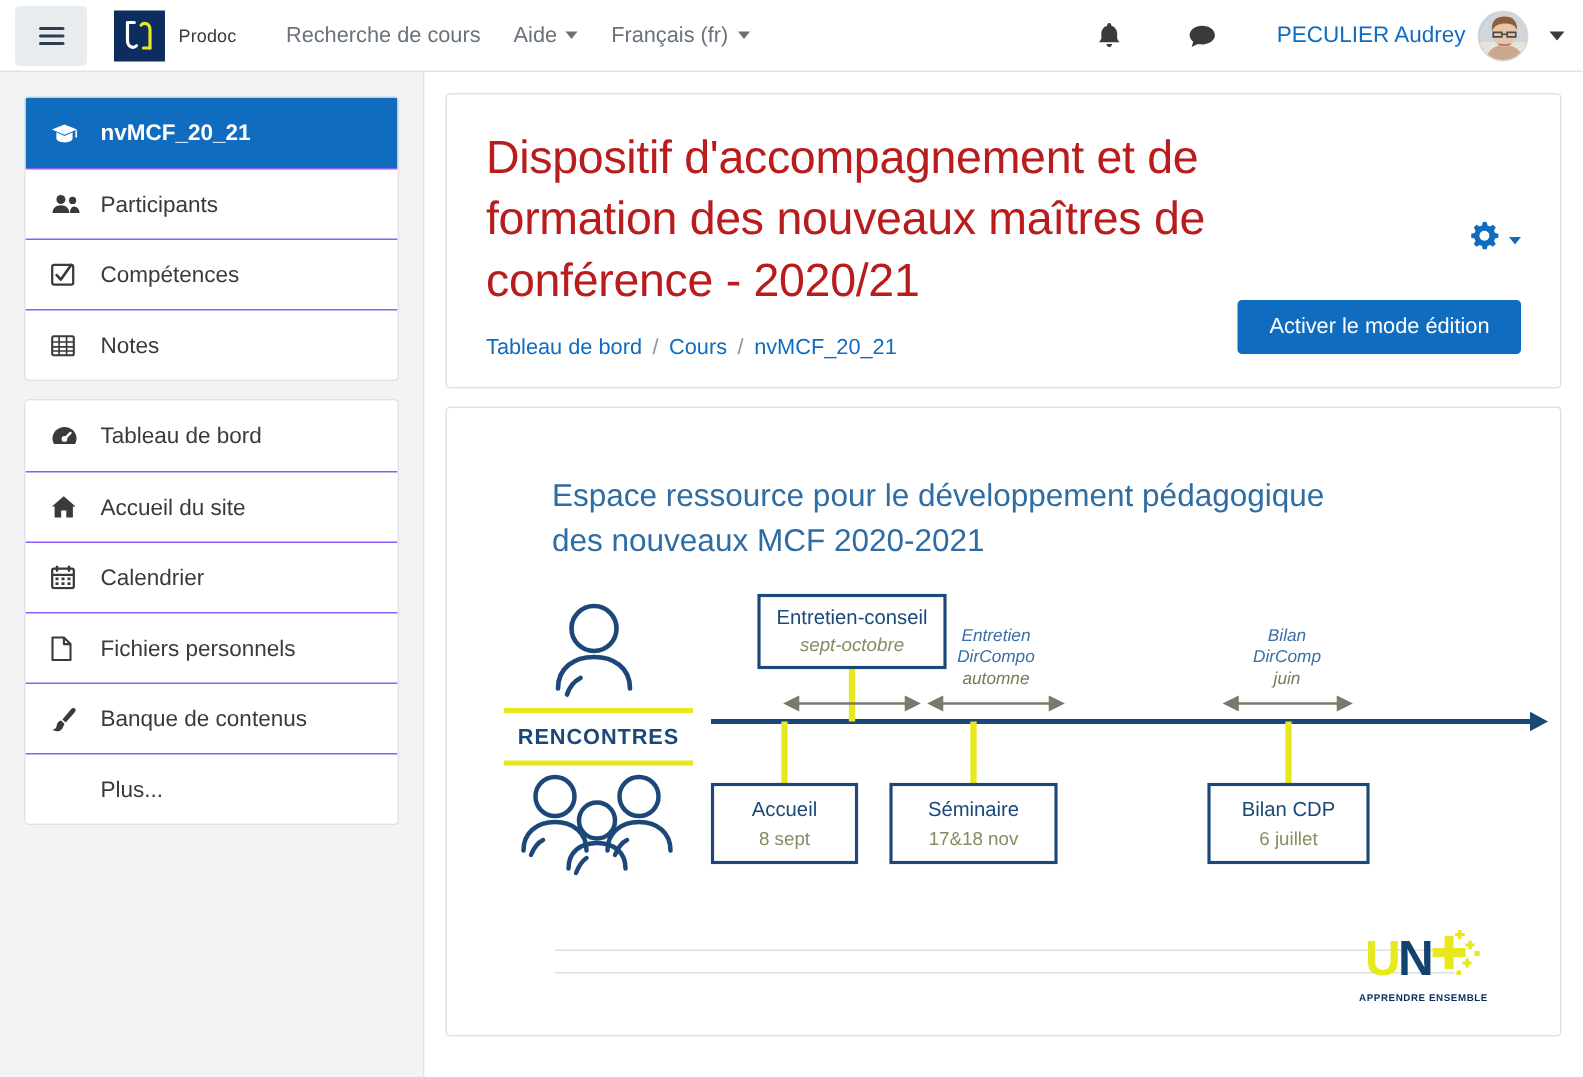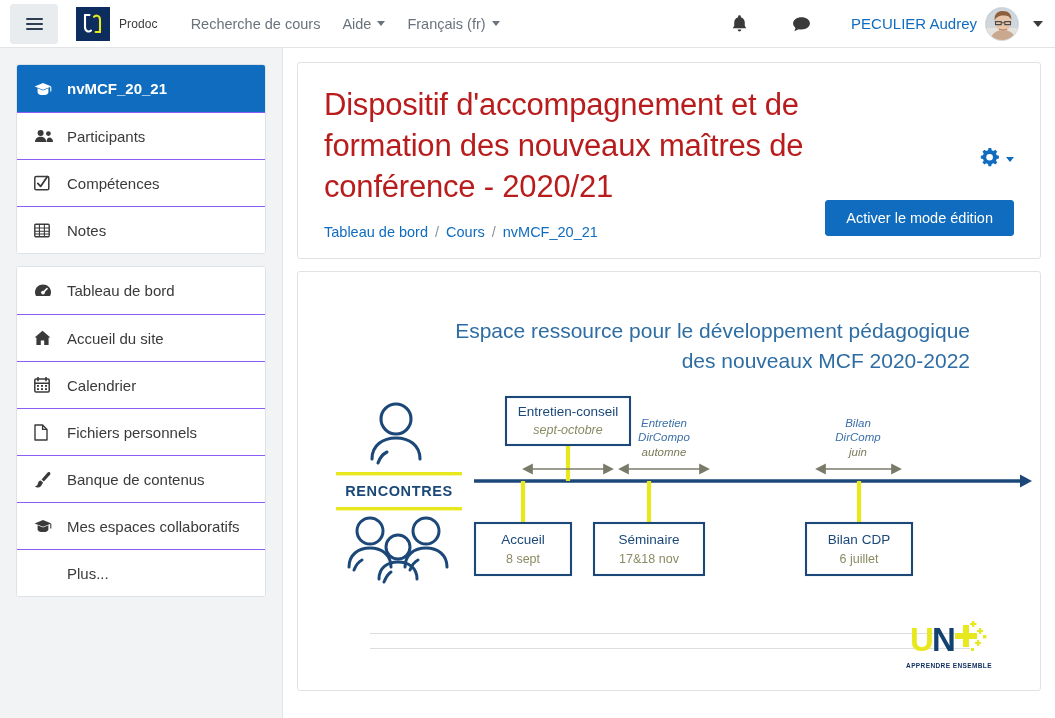--- a/index.html
+++ b/index.html
@@ -170,21 +170,21 @@
     background: #0f6cbf; color: #fff;
     border: 1px solid #0f6cbf; border-radius: 3px;
     font-size: 14.5px; padding: 9px 20px;
     cursor: pointer; white-space: nowrap;
     font-family: inherit;
   }
 
   
   .content-card { height: 420px; overflow: hidden; padding: 0; }
   .diagram-heading {
-    text-align: right;
+    text-align: left;
     font-size: 21px; color: #2e6da4;
     line-height: 1.45; font-weight: normal;
     padding: 44px 70px 0 70px; margin: 0;
   }
   .diagram { position: relative; width: 100%; height: 300px; }
   .footer-rules { position: absolute; left: 72px; right: 70px; bottom: 28px; }
   .footer-rules div { height: 1px; background: #dcdfe2; margin-top: 14px; }
 
   .un-logo { position: absolute; right: 48px; bottom: 8px; width: 86px; text-align: center; }
   .un-tag {
@@ -365,30 +365,20 @@
       </div>
       <div class="nav-item">
         <span class="nav-ico">
           <svg width="17" height="17" viewBox="0 0 17 17" aria-hidden="true">
             <path d="M16 1.4 C15 0.6 14 1 13.2 2 L7.6 8.6 L9.8 10.6 L15.4 4.4 C16.4 3.4 16.8 2.2 16 1.4 Z" fill="currentColor"></path>
             <path d="M6.8 9.4 C5.2 9.6 4 11 3.8 12.8 C3.6 14.4 2.6 15.2 1 15.4 C2.4 16.8 5 17 6.6 15.6 C7.8 14.6 8.4 12.6 9 11.6 Z" fill="currentColor"></path>
           </svg>
         </span>
         <span>Banque de contenus</span>
       </div>
-      <div class="nav-item">
-        <span class="nav-ico">
-          <svg width="18" height="14" viewBox="0 0 18 14" aria-hidden="true">
-            <path d="M9 1 L17.4 4.4 L9 7.8 L0.6 4.4 Z" fill="currentColor"></path>
-            <path d="M3.6 6.2 L3.6 10.4 C3.6 12 6 13 9 13 C12 13 14.4 12 14.4 10.4 L14.4 6.2 L9 8.6 Z" fill="currentColor"></path>
-            <path d="M16.8 5 L16.8 9.6" stroke="currentColor" stroke-width="1.1" fill="none"></path>
-          </svg>
-        </span>
-        <span>Mes espaces collaboratifs</span>
-      </div>
       <div class="nav-item plus">
         <span>Plus...</span>
       </div>
     </div>
   </nav>
 
   <main class="main">
 
     <section class="card">
       <div class="card-header-pad">
@@ -413,21 +403,21 @@
         </nav>
 
         <button class="btn-edit">Activer le mode édition</button>
       </div>
     </section>
 
     <section class="card content-card">
 
       <h2 class="diagram-heading">
         <span>Espace ressource pour le développement pédagogique</span><br>
-        <span>des nouveaux MCF 2020-2022</span>
+        <span>des nouveaux MCF 2020-2021</span>
       </h2>
 
       <div class="diagram">
         <svg width="742" height="300" viewBox="0 0 742 300" aria-hidden="true">
 
           <g stroke="#1b4878" fill="none" stroke-width="3.1" stroke-linecap="round">
             <circle cx="98" cy="42" r="15"></circle>
             <path d="M74 82 C74 68 85 61 98 61 C111 61 122 68 122 82"></path>
             <path d="M80 86 C82 80 85 77 89 75"></path>
           </g>

